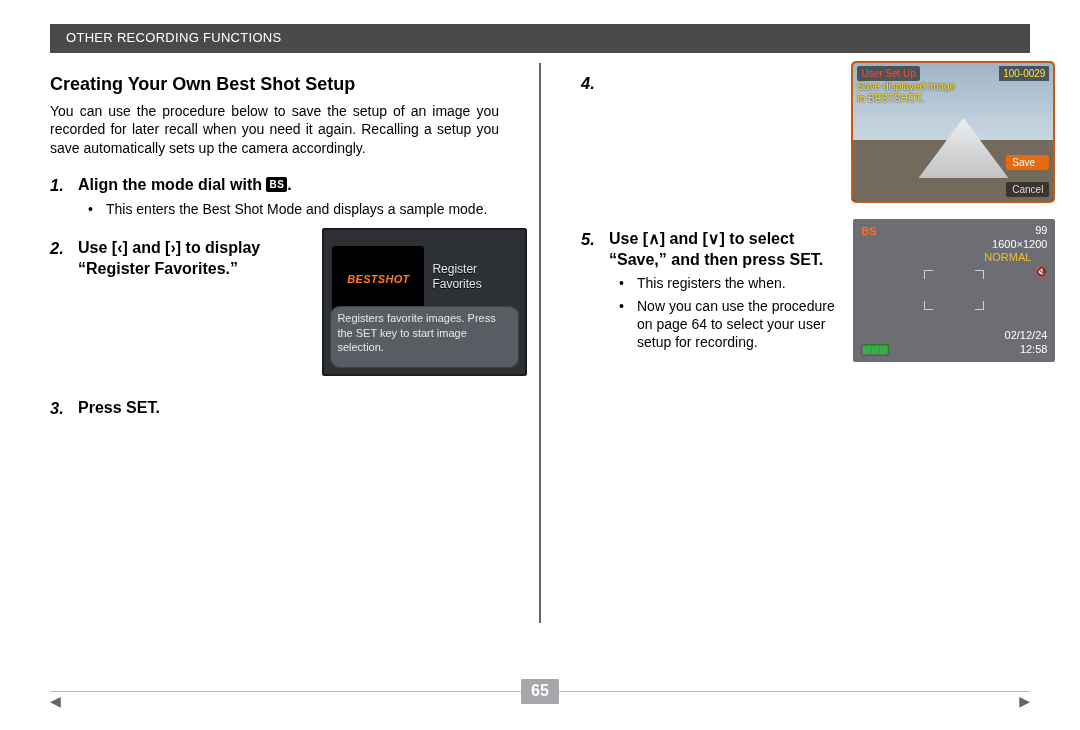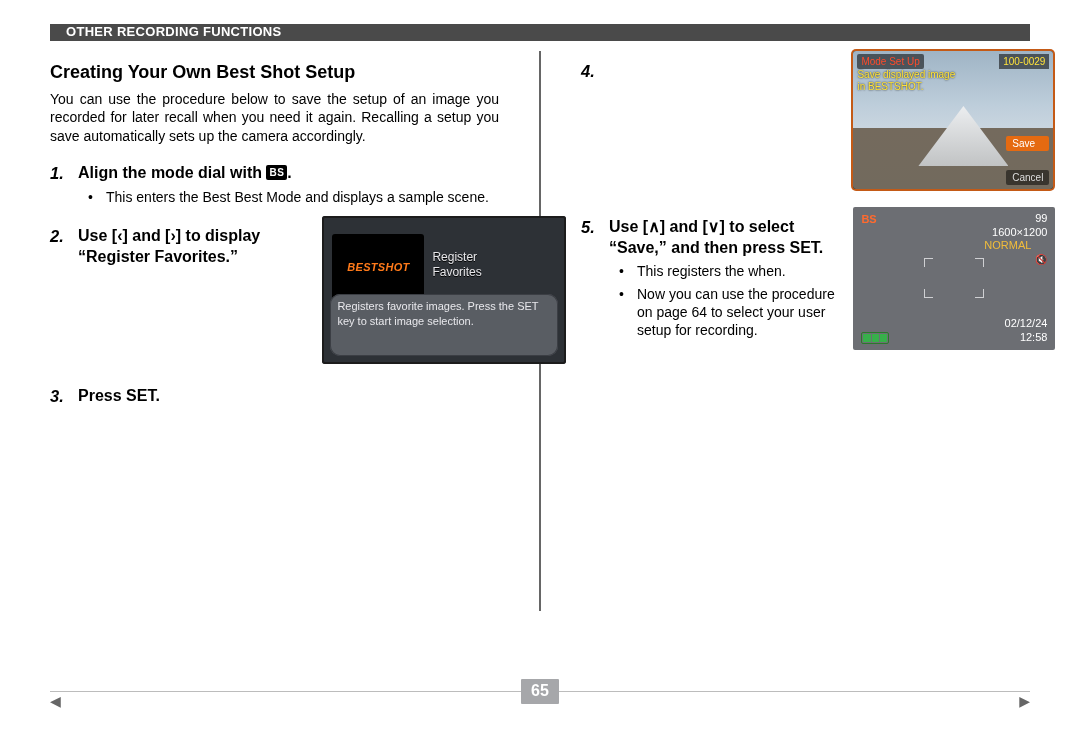--- a/index.html
+++ b/index.html
@@ -12,21 +12,21 @@
     --lcd-dark:#2d3136;
     --lcd-mid:#595d63;
     --lcd-border:#555;
     --lcd-green:#59d45a;
     --lcd-yellow:#f3c33c;
     --lcd-red:#ff3a23;
   }
   html,body{margin:0;padding:0}
   body{background:#fff;color:var(--text);font-family:"Helvetica Neue",Arial,sans-serif;font-size:14px;line-height:1.3}
   .sheet{width:var(--page-w);height:var(--page-h);position:relative;box-sizing:border-box;padding:24px 50px 0 50px}
-  .banner{background:var(--banner);color:#fff;font-weight:bold;font-size:13px;letter-spacing:.3px;padding:0 16px;width:100%;box-sizing:border-box}
+  .banner{background:var(--banner);color:#fff;font-weight:normal;font-size:13px;letter-spacing:.3px;padding:6px 16px;width:100%;box-sizing:border-box}
   .cols{display:flex;gap:40px;margin-top:10px}
   .col{flex:1 1 0;min-width:0}
   .divider{width:2px;background:#666;min-height:560px}
   h1{font-size:18px;font-weight:bold;margin:10px 0 6px 0}
   .intro{font-size:14px;text-align:justify;margin:0 0 18px 0}
   .step{display:flex;gap:8px;margin:10px 0 4px 0}
   .step-num{font-style:italic;font-weight:bold;font-size:16.5px;min-width:20px}
   .step-body{font-weight:bold;font-size:16px;line-height:1.3}
   .sub{margin:4px 0 0 38px;font-size:14px}
   .sub-row{display:flex;gap:8px}
@@ -39,36 +39,36 @@
   
   .foot{position:absolute;left:50px;right:50px;bottom:26px}
   .foot .rule{display:flex;align-items:center;gap:0}
   .foot .hr{flex:1;height:1px;background:#bcbcbc}
   .foot .pn{background:#a6a7aa;color:#fff;font-weight:bold;padding:2px 10px;border-radius:1px;font-size:16px}
   .foot .arrow{position:absolute;bottom:-6px;font-size:14px;color:#666}
   .foot .arrow.left{left:0}
   .foot .arrow.right{right:0}
 
   
-  .lcd1{width:244px;height:148px;background:var(--lcd-dark);border-radius:3px;box-shadow:inset 0 0 0 2px #1c1c1c;position:relative;font-size:11px;color:#ddd}
+  .lcd1{width:205px;height:148px;background:var(--lcd-dark);border-radius:3px;box-shadow:inset 0 0 0 2px #1c1c1c;position:relative;font-size:11px;color:#ddd}
   .lcd1 .thumb{position:absolute;left:10px;top:18px;width:92px;height:66px;background:#000;border-radius:3px;display:flex;align-items:center;justify-content:center}
   .lcd1 .thumb span{color:#ff7a1a;font-weight:bold;font-style:italic;font-size:11px;letter-spacing:.3px}
   .lcd1 .labels{position:absolute;left:110px;top:34px;font-size:12px;color:#e7e7ea;line-height:1.25;text-shadow:0 1px 0 #000}
   .lcd1 .desc{position:absolute;left:8px;right:8px;bottom:8px;height:52px;background:var(--lcd-mid);border-radius:10px;padding:5px 7px;color:#e8e8ec;font-size:11px;line-height:1.3;box-shadow:inset 0 0 0 1px #3b3e44}
 
   
   .lcd2{width:200px;height:138px;background:#000;border-radius:3px;position:relative;overflow:hidden;font-size:10px;box-shadow:0 0 0 2px #c45a16}
   .lcd2 .sky{position:absolute;inset:0;background:linear-gradient(#9fb4c5 0%,#becedb 40%,#c9d5df 55%,#c9d5df 56%,#746a5d 56%,#726a5d 100%)}
   .lcd2 .mtn{position:absolute;left:46%;top:40%;width:90px;height:60px;background:linear-gradient(#eceef0,#c1c3c4);clip-path:polygon(50% 0,100% 100%,0 100%);transform:translate(-30%,0)}
   .lcd2 .topbar{position:absolute;left:4px;top:3px;right:4px;display:flex;justify-content:space-between;z-index:3;font-size:10px}
   .lcd2 .topbar .l{background:rgba(0,0,0,.55);color:#ff4a2a;padding:1px 4px;border-radius:2px}
   .lcd2 .topbar .r{background:rgba(0,0,0,.55);color:#ffe33a;padding:1px 4px;border-radius:0}
   .lcd2 .sub1{position:absolute;left:4px;top:18px;color:#ffe33a;font-size:10px;text-shadow:0 0 2px #000;z-index:3;line-height:1.2}
   .lcd2 .opts{position:absolute;right:4px;bottom:4px;z-index:3;font-size:10px}
-  .lcd2 .opts .o{background:rgba(0,0,0,.5);color:#ddd;padding:1px 6px;margin-top:19px;border-radius:2px;text-align:left}
+  .lcd2 .opts .o{background:rgba(0,0,0,.5);color:#ddd;padding:1px 6px;margin-top:12px;border-radius:2px;text-align:left}
   .lcd2 .opts .sel{background:#e56a11;color:#fff}
 
   
   .lcd3{width:202px;height:143px;background:#6c6e73;border-radius:2px;position:relative;color:#fff;font-size:11px}
   .lcd3 .bs{position:absolute;left:8px;top:5px;color:#ff6a2e;font-weight:bold;font-size:11px}
   .lcd3 .n99{position:absolute;right:8px;top:4px}
   .lcd3 .res{position:absolute;right:8px;top:18px}
   .lcd3 .nrm{position:absolute;right:24px;top:31px;color:#f2bd3a}
   .lcd3 .spk{position:absolute;right:8px;top:46px;font-size:10px}
   .lcd3 .date{position:absolute;right:8px;bottom:20px}
@@ -99,21 +99,21 @@
 
       <div class="step">
         <div class="step-num">1.</div>
         <div class="step-body">
           <span>Align the mode dial with </span><span class="bs-chip">BS</span><span>.</span>
         </div>
       </div>
       <div class="sub">
         <div class="sub-row">
           <div class="dot">•</div>
-          <div>This enters the Best Best Mode and displays a sample scene.</div>
+          <div>This enters the Best Shot Mode and displays a sample mode.</div>
         </div>
       </div>
 
       <div class="step-flex">
         <div class="txt">
           <div class="step">
             <div class="step-num">2.</div>
             <div class="step-body">Use [‹] and [›] to display “Register Favorites.”</div>
           </div>
         </div>
@@ -145,21 +145,21 @@
         <div class="txt">
           <div class="step">
             <div class="step-num">4.</div>
           </div>
         </div>
         <div class="gfx">
           <div class="lcd2">
             <div class="sky"></div>
             <div class="mtn"></div>
             <div class="topbar">
-              <span class="l">Mode Set Up</span>
+              <span class="l">User Set Up</span>
               <span class="r">100-0029</span>
             </div>
             <div class="sub1">
               <div>Save displayed image</div>
               <div>in BESTSHOT.</div>
             </div>
             <div class="opts">
               <div class="o sel">Save</div>
               <div class="o">Cancel</div>
             </div>

